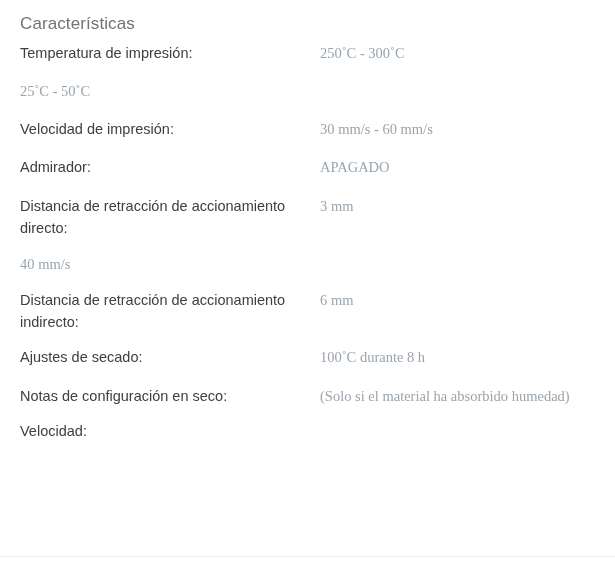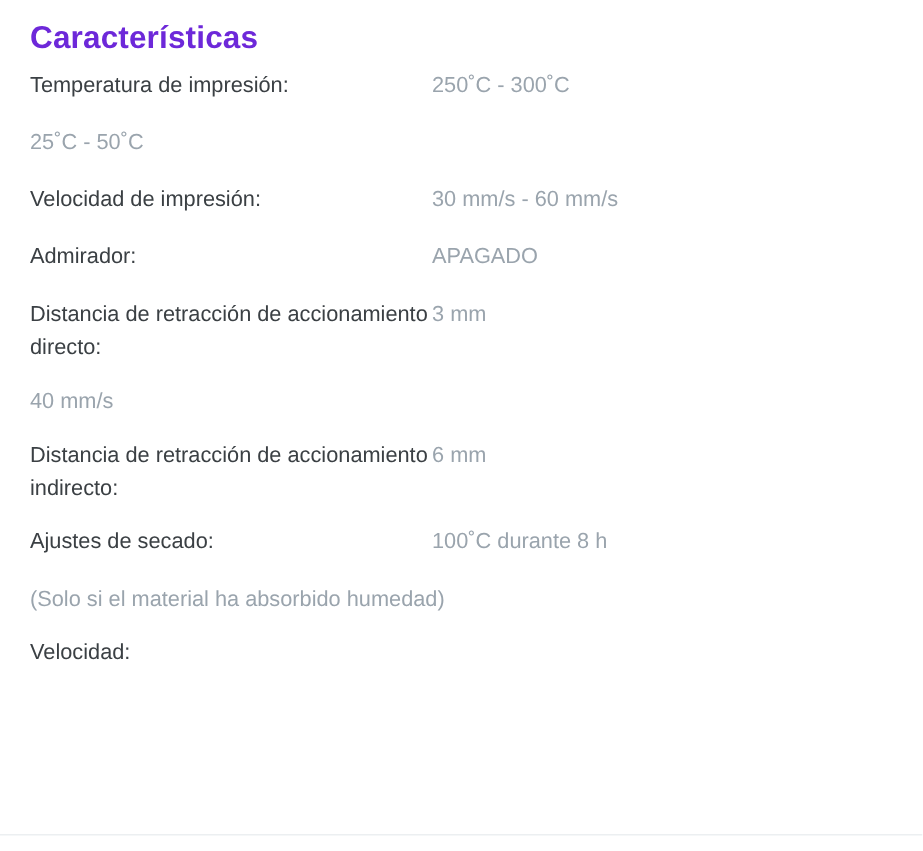--- a/index.html
+++ b/index.html
@@ -15,55 +15,57 @@
     overflow: hidden;
   }
   .panel {
     position: relative;
     width: 615px;
     height: 567px;
     box-sizing: border-box;
     padding: 0 0 0 0;
   }
   .panel-title {
-    font-size: 21px;
-    font-weight: bold;
-    color: #6d28d9;
+    font-size: 17px;
+    font-weight: normal;
+    color: #737373;
     padding: 14px 0 0 20px;
     letter-spacing: 0.1px;
   }
   .spec-list {
     margin: 0;
     padding: 0;
     list-style: none;
   }
   .spec-row {
     display: flex;
     align-items: flex-start;
     padding: 0 20px 0 20px;
     box-sizing: border-box;
+    gap: 32px;
   }
   .spec-label {
     width: 268px;
     min-width: 268px;
     font-size: 14.5px;
     line-height: 22px;
     color: #3b4044;
     padding-top: 8px;
     padding-bottom: 8px;
     box-sizing: border-box;
   }
   .spec-value {
     font-size: 14.5px;
     line-height: 22px;
     color: #9aa4ad;
     padding-top: 8px;
     padding-bottom: 8px;
     box-sizing: border-box;
     max-width: 300px;
+    font-family: Liberation Serif, serif;
   }
   .spec-row.two-line .spec-label,
   .spec-row.two-line .spec-value {
     padding-top: 9px;
     padding-bottom: 5px;
   }
   .bottom-rule {
     position: absolute;
     left: 0;
     right: 0;
@@ -116,20 +118,21 @@
 
     <li class="spec-row two-line">
     </li>
 
     <li class="spec-row">
       <div class="spec-label">Ajustes de secado:</div>
       <div class="spec-value">100˚C durante 8 h</div>
     </li>
 
     <li class="spec-row two-line">
+      <div class="spec-label">Notas de configuración en seco:</div>
       <div class="spec-value">(Solo si el material ha absorbido humedad)</div>
     </li>
 
     <li class="spec-row">
       <div class="spec-label">Velocidad:</div>
     </li>
 
   </ul>
 
   <div class="bottom-rule"></div>

